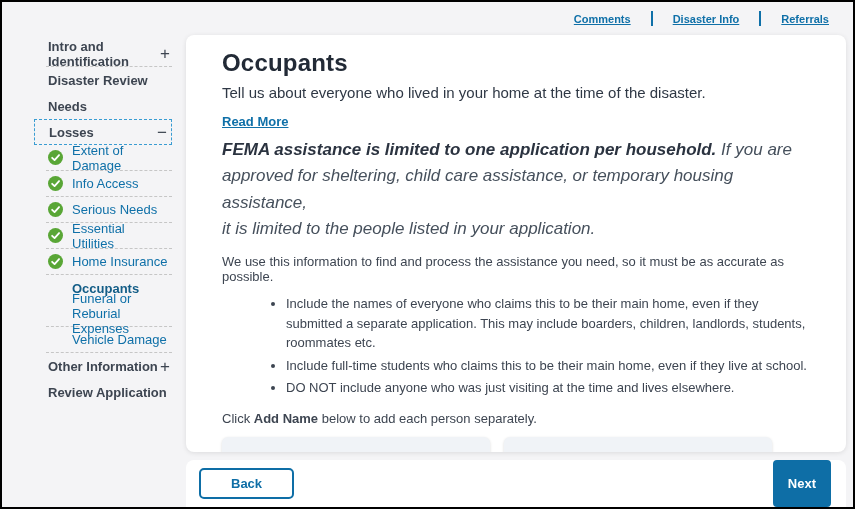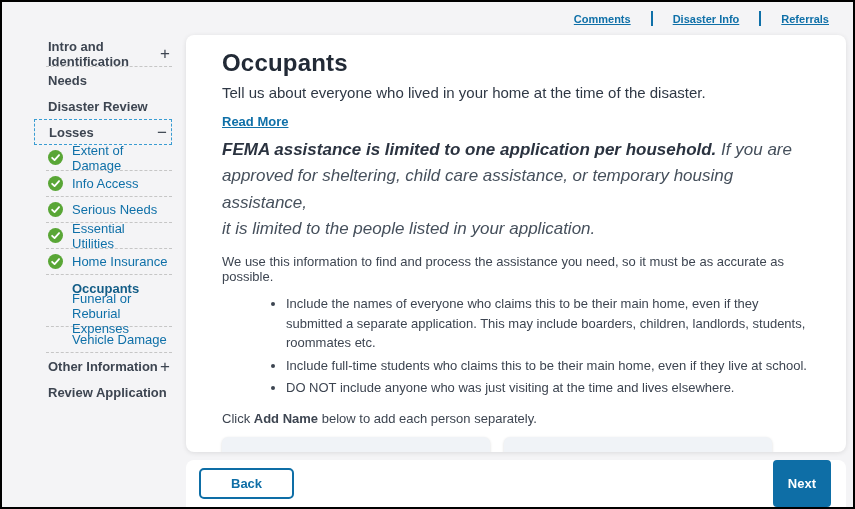--- a/index.html
+++ b/index.html
@@ -123,25 +123,25 @@
 <div class="layout">
 
   <div class="sidebar">
 
     <div class="nav-section nav-divider">
       <span>Intro and Identification</span>
       <span class="expander">+</span>
     </div>
 
     <div class="nav-section">
+      <span>Disaster Review</span>
+    </div>
+
+    <div class="nav-section">
       <span>Needs</span>
-    </div>
-
-    <div class="nav-section">
-      <span>Disaster Review</span>
     </div>
 
     <div class="nav-section nav-focused">
       <span>Losses</span>
       <span class="expander">−</span>
     </div>
 
     <div class="nav-sub dashed">
       <span class="check-badge">
         <svg viewBox="0 0 16 16" width="15" height="15">

